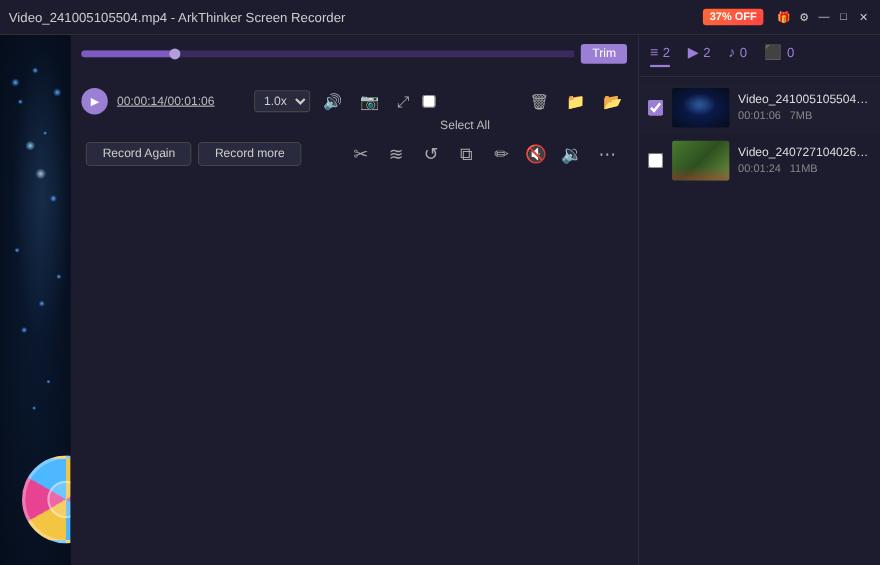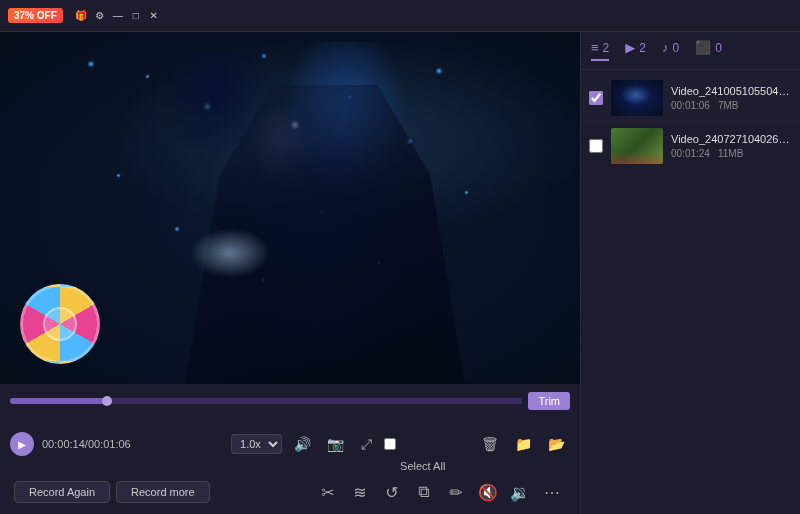--- a/index.html
+++ b/index.html
@@ -62,21 +62,21 @@
     
     .main-area {
       display: flex;
       height: calc(514px - 32px);
     }
 
     
     .video-panel {
       flex: 1;
       display: flex;
-      flex-direction: column;
+      flex-direction: row;
       background: #0a0a15;
     }
 
     .video-container {
       flex: 1;
       position: relative;
       background: radial-gradient(ellipse at center, #0d2044 0%, #050d1a 100%);
       overflow: hidden;
     }
 
@@ -225,20 +225,21 @@
       align-items: center;
       justify-content: center;
       color: white;
       font-size: 10px;
     }
 
     .time-display {
       font-size: 11px;
       color: #bbb;
       white-space: nowrap;
+      text-decoration: underline;
     }
 
     .speed-select {
       background: #2a2a3e;
       color: #ccc;
       border: 1px solid #444;
       border-radius: 3px;
       padding: 2px 4px;
       font-size: 11px;
       cursor: pointer;
@@ -431,20 +432,23 @@
 
     
     ::-webkit-scrollbar { width: 4px; }
     ::-webkit-scrollbar-track { background: #1c1c2e; }
     ::-webkit-scrollbar-thumb { background: #444; border-radius: 2px; }
   </style>
 </head>
 <body>
 
 <div class="titlebar">
+  <div class="titlebar-left">
+    <span>Video_241005105504.mp4 - ArkThinker Screen Recorder</span>
+  </div>
   <div class="titlebar-controls">
     <span class="promo-badge">37% OFF</span>
     <button class="title-btn">🎁</button>
     <button class="title-btn">⚙</button>
     <button class="title-btn">—</button>
     <button class="title-btn">□</button>
     <button class="title-btn close">✕</button>
   </div>
 </div>
 

